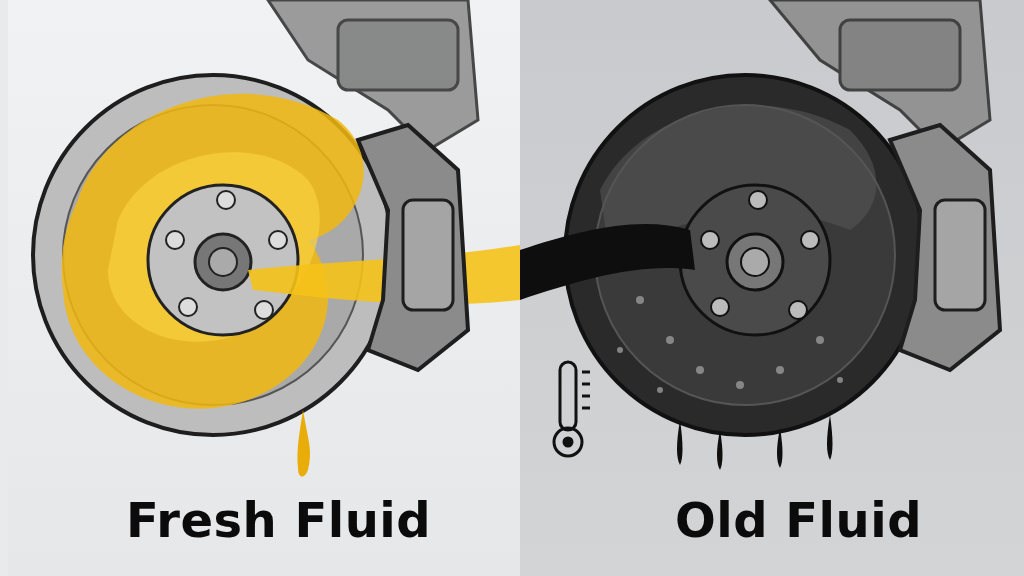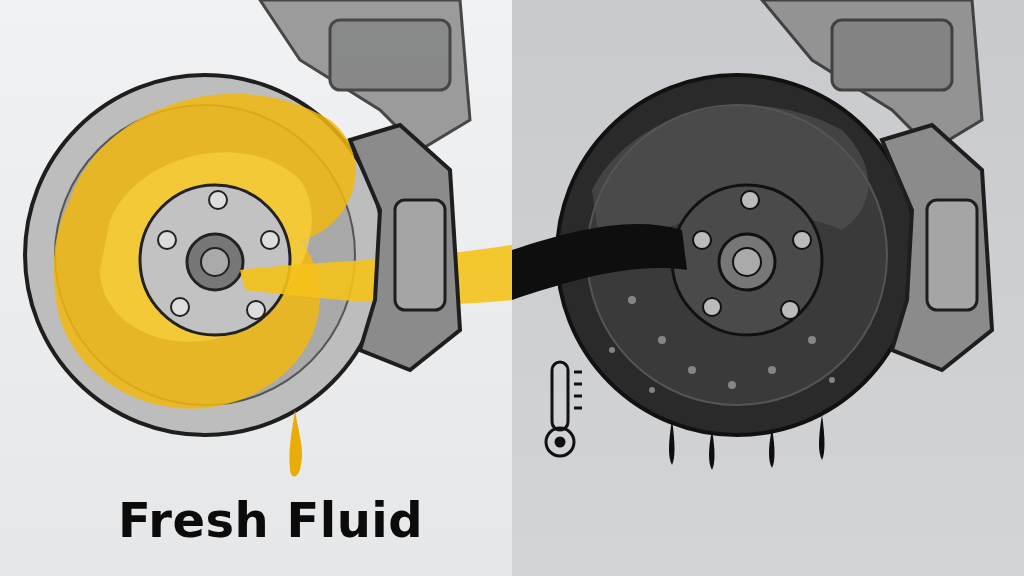--- a/index.html
+++ b/index.html
@@ -1,17 +1,17 @@
 <!DOCTYPE html>
 <html><head>
 <meta charset="utf-8">
 <style>
   html,body{margin:0;padding:0;}
   body{width:1024px;height:576px;overflow:hidden;position:relative;font-family:"DejaVu Sans","Liberation Sans",sans-serif;background:#e9eaec;}
-  .panel{position:absolute;top:0;height:576px;}
+  .panel{position:absolute;top:0;height:576px;margin-left:8px;}
   .left{left:0;width:512px;background:linear-gradient(180deg,#f1f2f3 0%,#e6e7e9 100%);}
   .right{left:512px;width:512px;background:linear-gradient(180deg,#c9cacd 0%,#d3d4d6 100%);}
   .label{position:absolute;top:492px;font-weight:bold;font-size:48px;color:#0b0b0b;letter-spacing:0.5px;}
   .left .label{left:118px;}
   .right .label{left:155px;}
   svg{position:absolute;left:0;top:0;}
 </style>
 </head>
 <body>
 
@@ -99,13 +99,14 @@
     <g fill="none" stroke="#111" stroke-width="3">
       <rect x="40" y="362" width="16" height="68" rx="8"></rect>
       <circle cx="48" cy="442" r="14"></circle>
       <circle cx="48" cy="442" r="4" fill="#111"></circle>
       <line x1="62" y1="372" x2="70" y2="372"></line>
         <line x1="62" y1="384" x2="70" y2="384"></line>
       <line x1="62" y1="396" x2="70" y2="396"></line>
         <line x1="62" y1="408" x2="70" y2="408"></line>
     </g>
   </svg>
+  <div class="label">Old Fluid</div>
 </div>
 
 </body></html>

